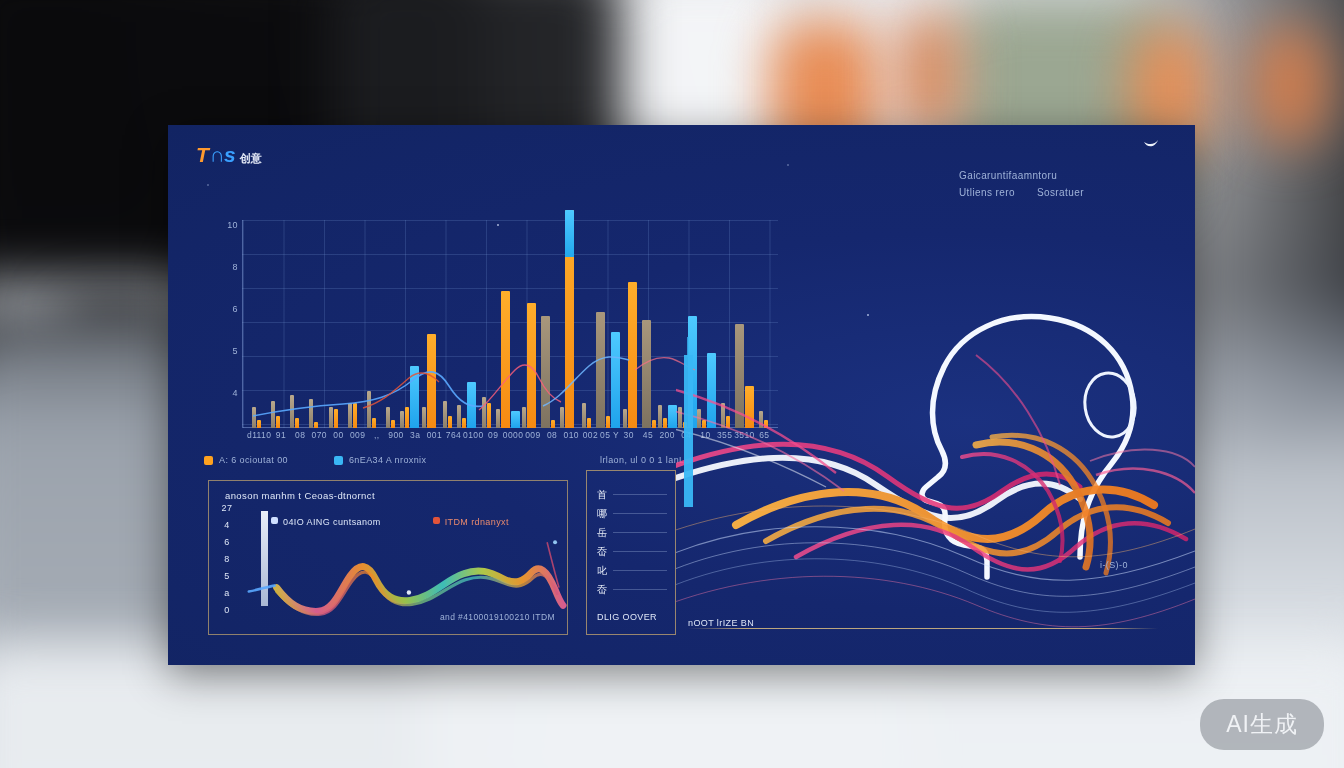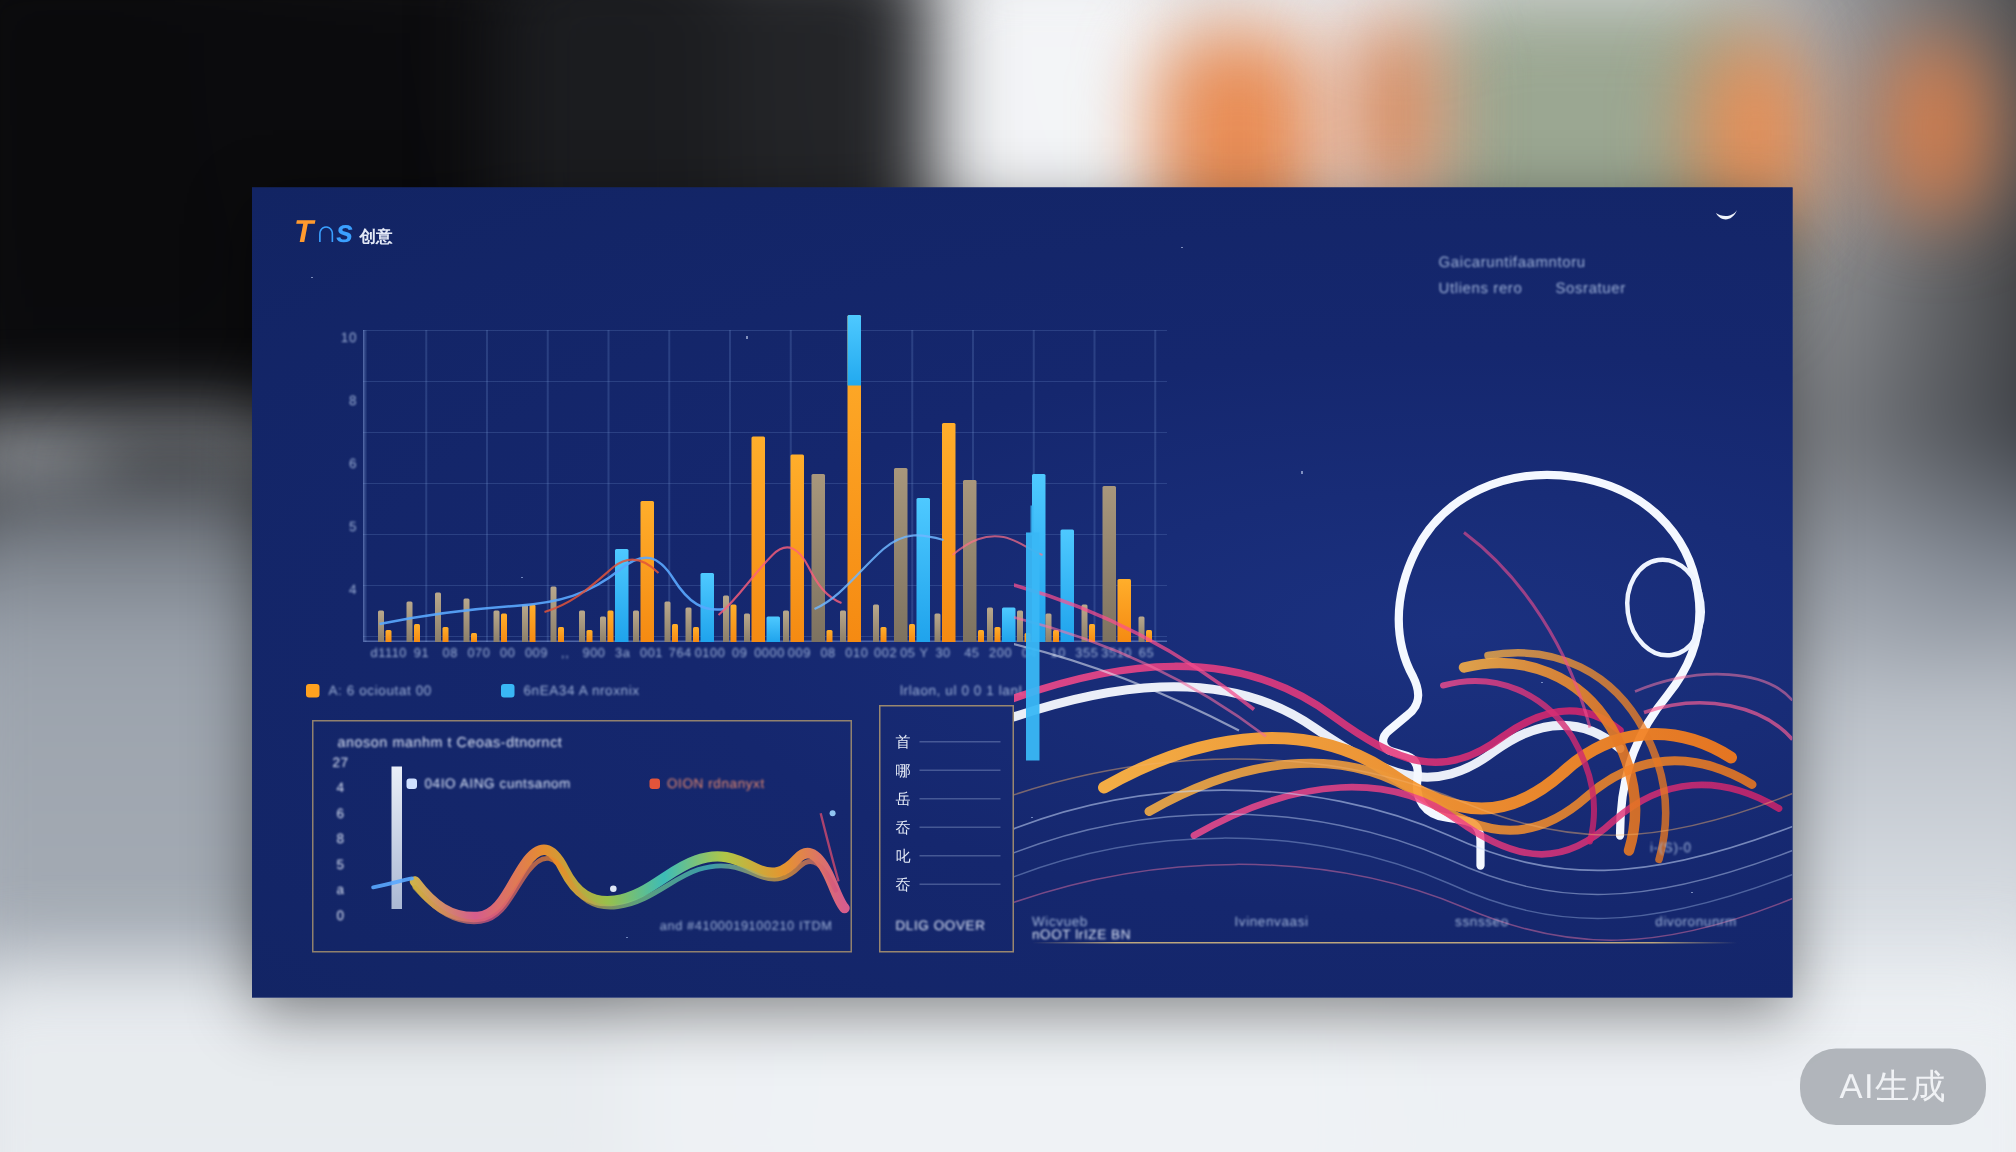--- a/index.html
+++ b/index.html
@@ -106,21 +106,21 @@
 
   #mid-label{ position:absolute; left:432px; top:330px; font-size:9px; }
 
   
   #wavepanel{ position:absolute; left:40px; top:355px; width:360px; height:155px;
     border:1px solid rgba(176,152,110,.8); }
   #wp-title{ position:absolute; left:16px; top:9px; font-size:9.5px; }
   #wp-yaxis{ position:absolute; left:8px; top:22px; width:20px; height:120px; }
   #wp-yaxis div{ position:absolute; font-size:9px; width:20px; text-align:center; }
   #wp-legend{ position:absolute; left:62px; top:36px; display:flex; gap:52px; font-size:9px; }
-  #wp-legend .li{ display:flex; align-items:center; gap:5px; }
+  #wp-legend .li{ display:flex; align-items:flex-start; gap:5px; }
   #wp-xlabels{ position:absolute; left:56px; right:12px; bottom:12px; display:flex;
     justify-content:flex-end; font-size:8.5px; }
   #wp-bar{ position:absolute; left:52px; top:30px; width:7px; height:95px;
     background:linear-gradient(180deg,#e9eef8,#aab8d4); }
   #wp-svg{ position:absolute; left:0; top:0; width:100%; height:100%; }
 
   
   #listcard{ position:absolute; left:418px; top:345px; width:90px; height:165px;
     border:1px solid rgba(176,152,110,.85); }
   #listcard .rows{ position:absolute; left:10px; top:14px; right:8px; }
@@ -379,21 +379,21 @@
         <div class="blurtext" style="top: 102px;">0</div>
       </div>
     <div id="wp-bar"></div>
     <div id="wp-legend">
         <div class="li">
           <span class="swatch" style="background: rgb(207, 224, 255); width: 7px; height: 7px;"></span>
           <span class="blurtext" style="color: rgb(220, 230, 248);">04IO AING cuntsanom</span>
         </div>
         <div class="li">
           <span class="swatch" style="background: rgb(226, 84, 58); width: 7px; height: 7px;"></span>
-          <span class="blurtext" style="color: rgb(233, 138, 110);">OION rdnanyxt</span>
+          <span class="blurtext" style="color: rgb(233, 138, 110);">ITDM rdnanyxt</span>
         </div>
       </div>
     <svg id="wp-svg" viewBox="0 0 360 155" preserveAspectRatio="none">
       <defs>
         <linearGradient id="wg1" x1="0" y1="0" x2="1" y2="0">
           <stop offset="0%" stop-color="#d9b84a"></stop>
           <stop offset="14%" stop-color="#e0608f"></stop>
           <stop offset="30%" stop-color="#f0932c"></stop>
           <stop offset="45%" stop-color="#9ec94a"></stop>
           <stop offset="58%" stop-color="#3fc4bb"></stop>
@@ -510,23 +510,17 @@
       </g>
 
       <rect x="8" y="170" width="9" height="152" fill="#39b7f5" opacity=".95"></rect>
       <path d="M12,172 L12,152" stroke="#39b7f5" stroke-width="2" opacity=".8"></path>
     </svg>
     <div id="hero-badge" class="blurtext dim">i-(S)-0</div>
   </div>
 
   <div id="fn-left" class="blurtext">nOOT lrIZE BN</div>
   <div id="footer-nav">
-    <div id="fn-items">
-        <div class="blurtext dim">Wicvueb</div>
-        <div class="blurtext dim">Ivinenvaasi</div>
-        <div class="blurtext dim">ssnsseo</div>
-        <div class="blurtext dim">divoronunrm</div>
-      </div>
     <div id="fn-rule"></div>
   </div>
 </div>
 
 <div id="watermark">AI生成</div>
 
 </body></html>

